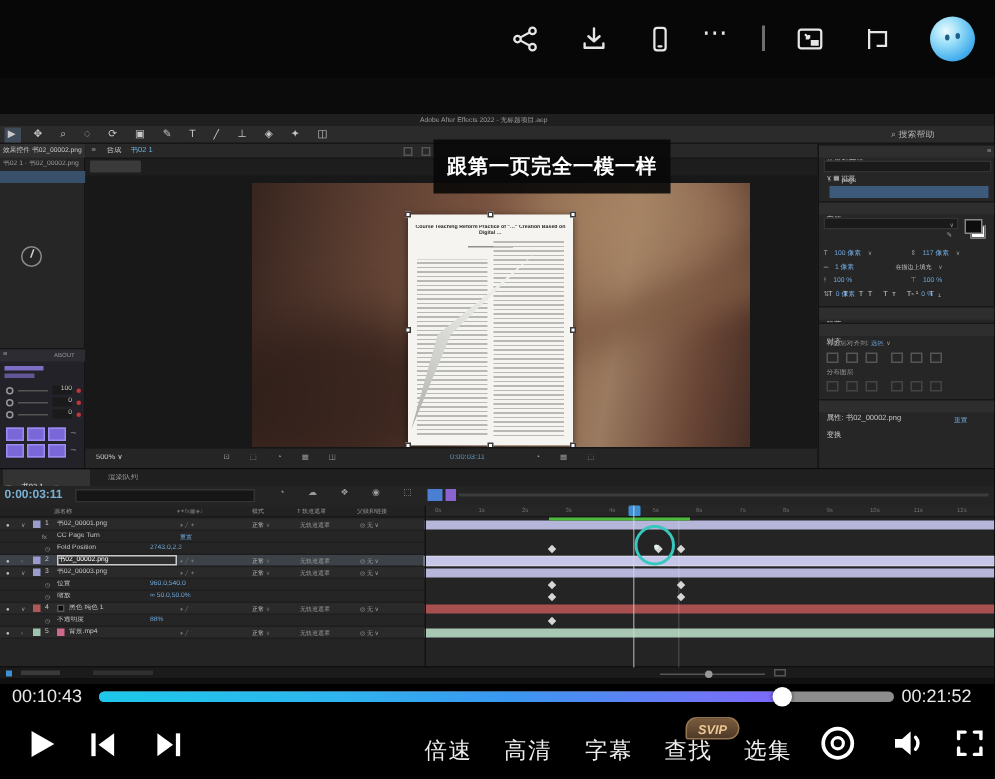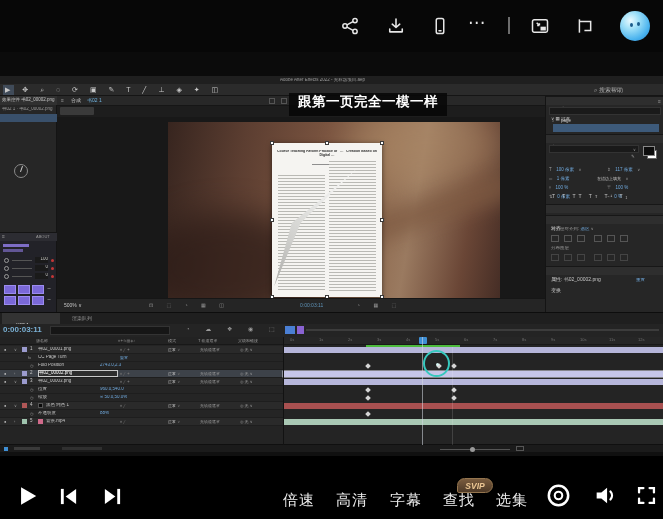--- a/index.html
+++ b/index.html
@@ -267,21 +267,21 @@
 
         <div class="panelhdr" style="left:0;top:170px;width:118px;height:9px;">
           <span class="f5 lgry" style="margin-left:5px;"><span>属性:</span> <span>书02_00002.png</span></span>
         </div>
         <div class="a nw" style="left:5px;top:182px;width:110px;">
           <span class="f5 lgry">变换</span>
           <span class="a f45 blu" style="left:85px;top:0;">重置</span>
         </div>
       </div>
 
-      <div class="a" style="left:289px;top:17px;width:158px;height:23px;background:rgba(8,8,8,.9);z-index:50;display:flex;justify-content:center;">
+      <div class="a" style="left:289px;top:17px;width:158px;height:36px;background:rgba(8,8,8,.9);z-index:50;display:flex;align-items:center;justify-content:center;">
         <span style="color:#fff;font-size:13.5px;font-weight:700;letter-spacing:.5px;">跟第一页完全一模一样</span>
       </div>
 
       <div class="a" style="left:0;top:236px;width:663px;height:132px;background:#242424;border-top:1px solid #0d0d0d;box-sizing:border-box;">
 
         <div class="a" style="left:0;top:0;width:663px;height:11px;background:#1f1f1f;">
           <div class="a nw" style="left:2px;top:0;width:58px;height:11px;background:#333;">
             <span class="f4" style="color:#8fbf6a;margin-left:2px;">◳</span>
             <span class="f5" style="color:#e0e0e0;margin-left:2px;">书02 1</span>
             <span class="f4 gry" style="margin-left:3px;">≡</span>
@@ -446,20 +446,28 @@
         <span class="a" style="left:4px;top:2px;width:4px;height:4px;background:#3f8fd4;"></span>
         <span class="a" style="left:14px;top:2px;width:26px;height:3px;background:#3a3a3a;"></span>
         <span class="a" style="left:62px;top:2px;width:40px;height:3px;background:#303030;"></span>
         <span class="a" style="left:440px;top:4px;width:70px;height:1px;background:#555;"></span>
         <span class="a" style="left:470px;top:2px;width:5px;height:5px;background:#999;border-radius:50%;"></span>
         <span class="a" style="left:516px;top:1px;width:8px;height:5px;border:1px solid #555;box-sizing:border-box;"></span>
       </div>
     </div>
   </div>
 
+  <div class="a" style="left:0;top:456px;width:663px;height:16px;background:#000;">
+    <span class="a nw" style="left:8px;top:1px;font-size:12px;color:#e8e8e8;">00:10:43</span>
+    <div class="a" style="left:66px;top:5px;width:530px;height:7px;border-radius:3.5px;background:#8d8d8d;">
+      <div class="a" style="left:0;top:0;width:455px;height:7px;border-radius:3.5px;background:linear-gradient(90deg,#1cc8ea 0%,#2fb4ee 35%,#3a97f0 60%,#6d77f6 88%,#7d68fa 100%);"></div>
+      <div class="a" style="left:449px;top:-3px;width:13px;height:13px;border-radius:50%;background:#fff;box-shadow:0 0 3px rgba(0,0,0,.6);"></div>
+    </div>
+    <span class="a nw" style="left:601px;top:1px;font-size:12px;color:#e8e8e8;">00:21:52</span>
+  </div>
 
   <div class="a" style="left:0;top:472px;width:663px;height:47px;background:#000;">
     <div class="a" style="left:14px;top:11px;">
       <svg width="26" height="26" viewBox="0 0 24 24">
           <path d="M6.5 4l14 8-14 8z" fill="#fff"></path>
         </svg>
     </div>
     <div class="a" style="left:58px;top:15px;">
       <svg width="21" height="19" viewBox="0 0 22 20">
           <rect x="3" y="2" width="3" height="16" fill="#fff"></rect>

